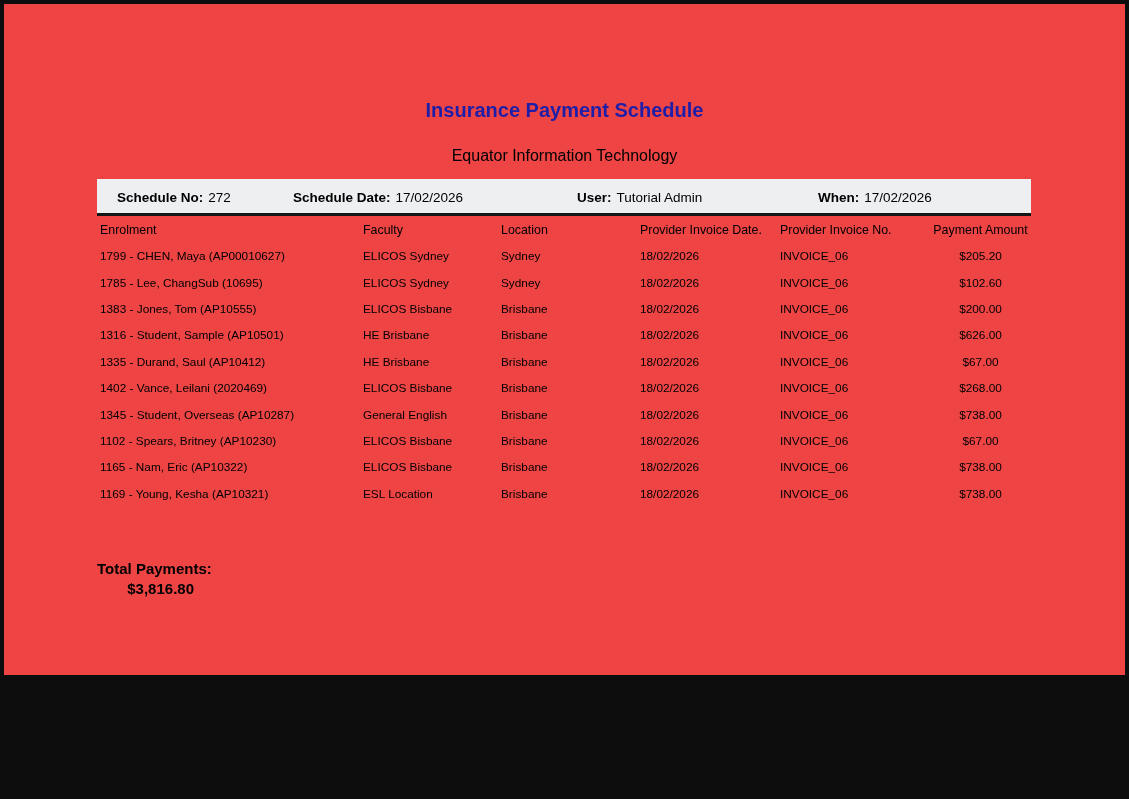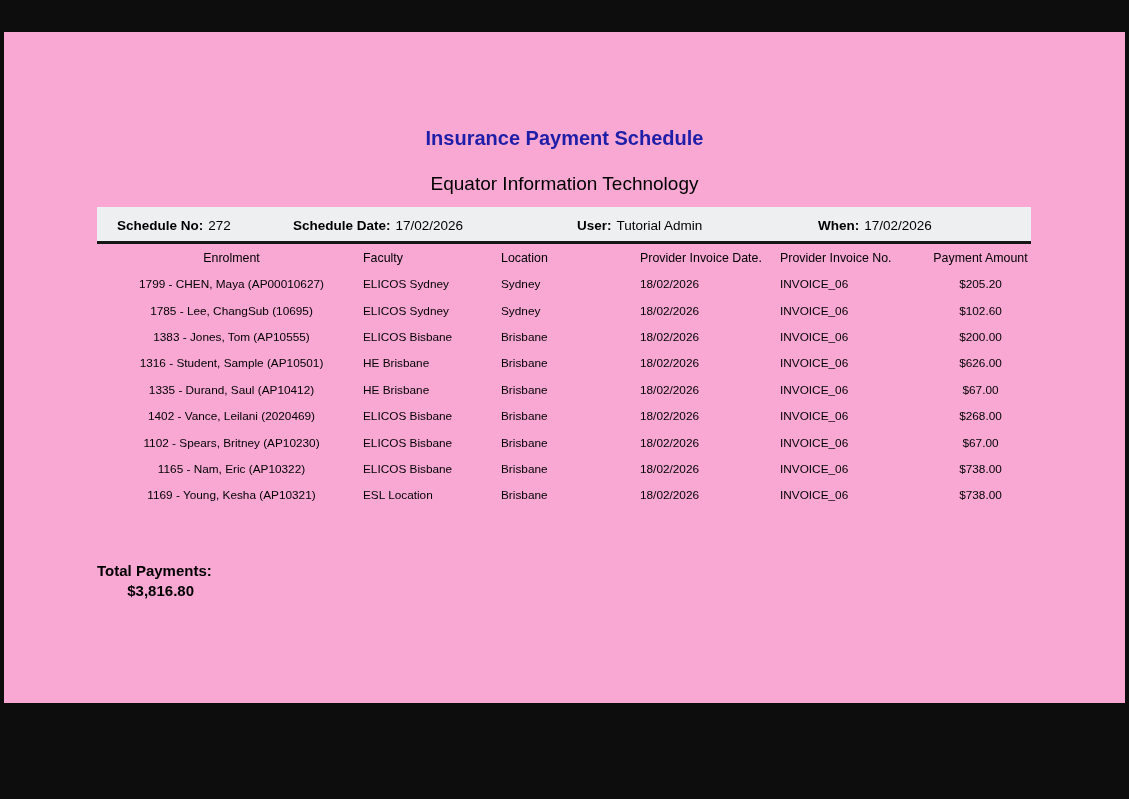--- a/index.html
+++ b/index.html
@@ -9,36 +9,35 @@
     background: #0d0d0d;
     font-family: "Liberation Sans", sans-serif;
     color: #000;
     position: relative;
     overflow: hidden;
   }
   .page {
     position: absolute;
     top: 4px; left: 4px;
     width: 1121px; height: 671px;
-    background: #f9a8d4;
-    margin-top: 28px;
+    background: #ef4444;
   }
   .title {
     margin: 0;
     padding-top: 93px;
     text-align: center;
     font-size: 20px;
     line-height: 26px;
     font-weight: bold;
     color: var(--accent, #1e1ea8);
   }
   .subtitle {
     margin-top: 24px;
     text-align: center;
-    font-size: 19px;
+    font-size: 16px;
     line-height: 17px;
     color: #000;
   }
   .info-bar {
     position: relative;
     margin: 15px 0 0 93px;
     width: 934px;
     height: 37px;
     background: var(--bar_bg, #edeff0);
     border-bottom: 3px solid var(--rule, #161616);
@@ -71,21 +70,21 @@
     white-space: nowrap;
   }
   table.schedule td {
     font-size: 11.8px;
     height: 26.4px;
     padding: 0;
     vertical-align: middle;
     white-space: nowrap;
   }
   table.schedule th:first-child,
-  table.schedule td:first-child { padding-left: 3px; text-align: center; }
+  table.schedule td:first-child { padding-left: 3px; }
   table.schedule th:last-child,
   table.schedule td:last-child { text-align: center; }
   .total-row {
     margin: 52px 0 0 93px;
     width: 934px;
     display: flex;
     justify-content: flex-end;
     align-items: baseline;
     font-size: 15px;
     font-weight: bold;
@@ -182,20 +181,28 @@
       </tr>
       <tr>
         <td>1402 - Vance, Leilani (2020469)</td>
         <td>ELICOS Bisbane</td>
         <td>Brisbane</td>
         <td>18/02/2026</td>
         <td>INVOICE_06</td>
         <td>$268.00</td>
       </tr>
       <tr>
+        <td>1345 - Student, Overseas (AP10287)</td>
+        <td>General English</td>
+        <td>Brisbane</td>
+        <td>18/02/2026</td>
+        <td>INVOICE_06</td>
+        <td>$738.00</td>
+      </tr>
+      <tr>
         <td>1102 - Spears, Britney (AP10230)</td>
         <td>ELICOS Bisbane</td>
         <td>Brisbane</td>
         <td>18/02/2026</td>
         <td>INVOICE_06</td>
         <td>$67.00</td>
       </tr>
       <tr>
         <td>1165 - Nam, Eric (AP10322)</td>
         <td>ELICOS Bisbane</td>

